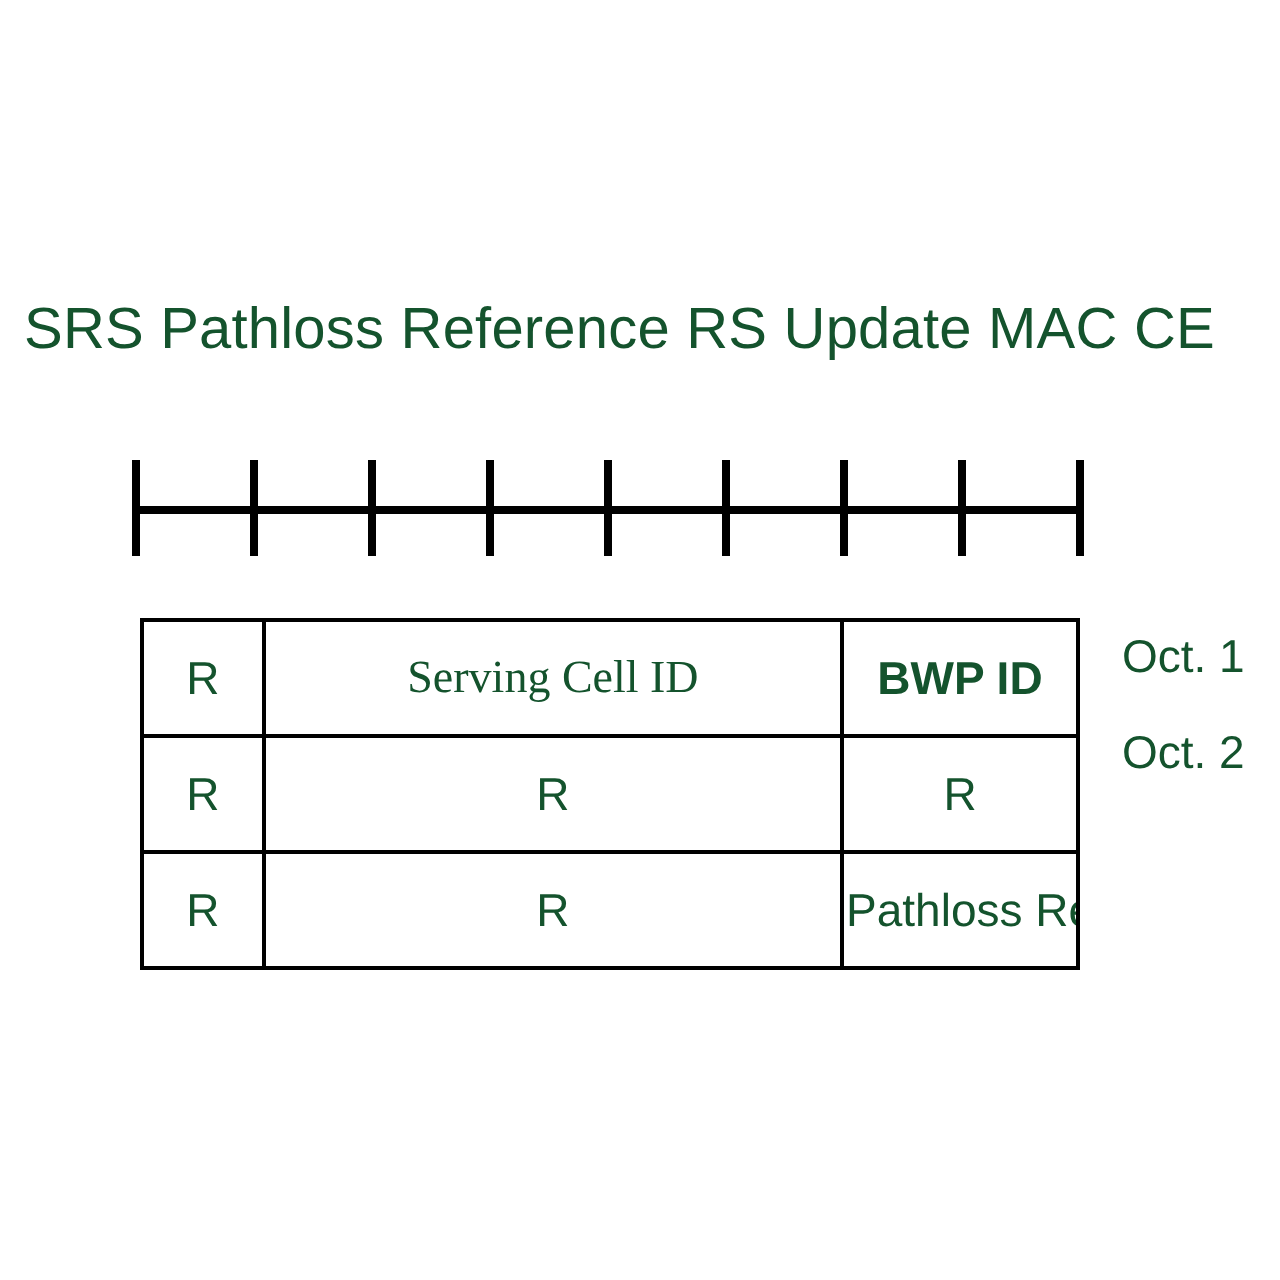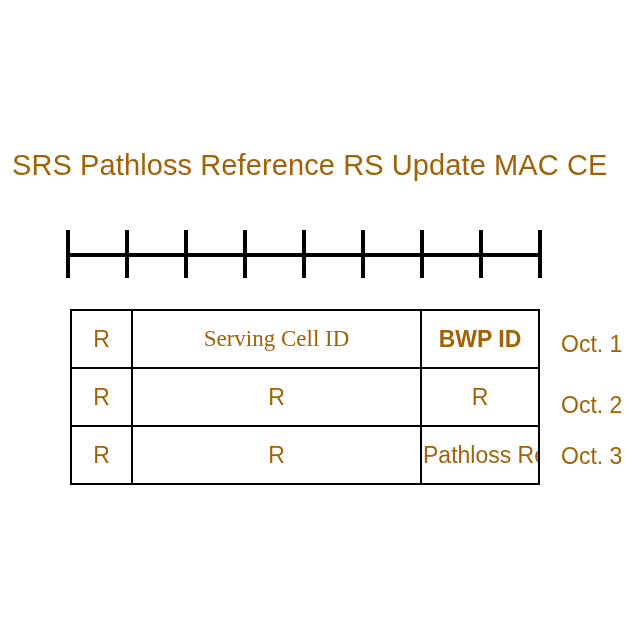--- a/index.html
+++ b/index.html
@@ -6,21 +6,21 @@
     margin: 0;
     padding: 0;
     background: #ffffff;
   }
   #root {
     position: relative;
     width: 640px;
     height: 640px;
     background: #ffffff;
     font-family: "Liberation Sans", sans-serif;
-    color: #a16207;
+    color: #14532d;
     overflow: hidden;
   }
 
   
   #diagram-title {
     position: absolute;
     left: 12px;
     top: 148px;
     font-size: 29px;
     line-height: 34px;
@@ -81,22 +81,22 @@
   
   .octet-label {
     position: absolute;
     left: 561px;
     width: 80px;
     font-size: 23px;
     line-height: 26px;
     white-space: nowrap;
     text-align: left;
   }
-  #octet-label-0 { top: 331px; }
-  #octet-label-1 { top: 392px; }
+  #octet-label-0 { top: 315px; }
+  #octet-label-1 { top: 363px; }
   #octet-label-2 { top: 443px; }
 </style>
 </head>
 <body>
 
 <div id="root">
 
   <div id="diagram-title">SRS Pathloss Reference RS Update MAC CE</div>
 
   <div id="bit-ruler">
@@ -129,15 +129,14 @@
         <tr>
           <td style="width: 12.5%;">R</td>
           <td style="width: 12.5%;">R</td>
           <td style="width: 75%;">Pathloss Reference RS ID</td>
         </tr>
       </tbody>
   </table>
 
   <div class="octet-label" id="octet-label-0">Oct. 1</div>
   <div class="octet-label" id="octet-label-1">Oct. 2</div>
-  <div class="octet-label" id="octet-label-2">Oct. 3</div>
 
 </div>
 
 </body></html>

